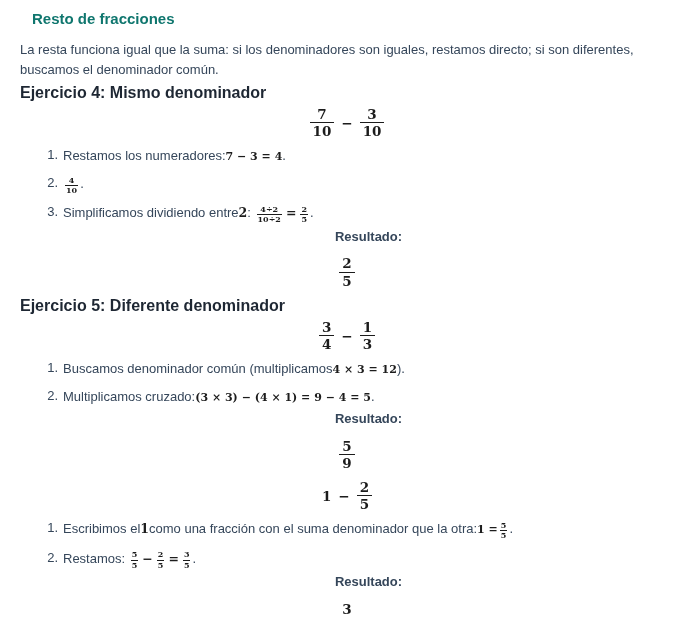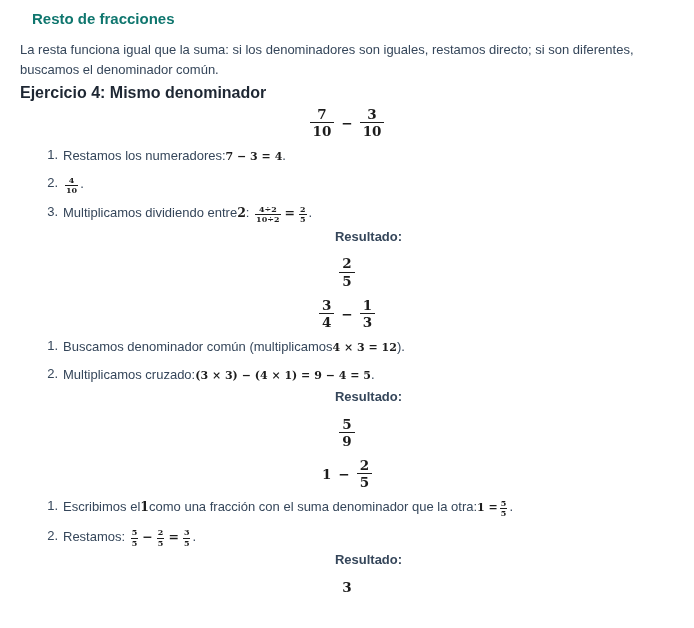--- a/index.html
+++ b/index.html
@@ -108,35 +108,36 @@
       <span class="marker">1.</span>
       <div class="li-body"><span>Restamos los numeradores:</span><span class="imath">7 − 3 = 4</span><span>.</span></div>
     </div>
     <div class="li">
       <span class="marker">2.</span>
       <div class="li-body"><span class="ifrac"><span class="num">4</span><span class="den">10</span></span><span>.</span></div>
     </div>
     <div class="li">
       <span class="marker">3.</span>
       <div class="li-body">
-        <span>Multiplicamos dividiendo entre</span><span class="bold-num">2</span><span>: </span><span class="ifrac"><span class="num">4÷2</span><span class="den">10÷2</span></span><span class="iop">=</span><span class="ifrac"><span class="num">2</span><span class="den">5</span></span><span>.</span>
+        <span>Simplificamos dividiendo entre</span><span class="bold-num">2</span><span>: </span><span class="ifrac"><span class="num">4÷2</span><span class="den">10÷2</span></span><span class="iop">=</span><span class="ifrac"><span class="num">2</span><span class="den">5</span></span><span>.</span>
         <div class="resultado">Resultado:</div>
       </div>
     </div>
   </div>
 
   <div class="result-block">
     <span class="dfrac">
       <span class="num">2</span>
       <span class="den">5</span>
     </span>
   </div>
 </section>
 
 <section>
+  <h2 class="ex-heading">Ejercicio 5: Diferente denominador</h2>
 
   <div class="formula">
     <span class="dfrac">
       <span class="num">3</span>
       <span class="den">4</span>
     </span><span class="mop">−</span><span class="dfrac">
       <span class="num">1</span>
       <span class="den">3</span>
     </span>
   </div>

